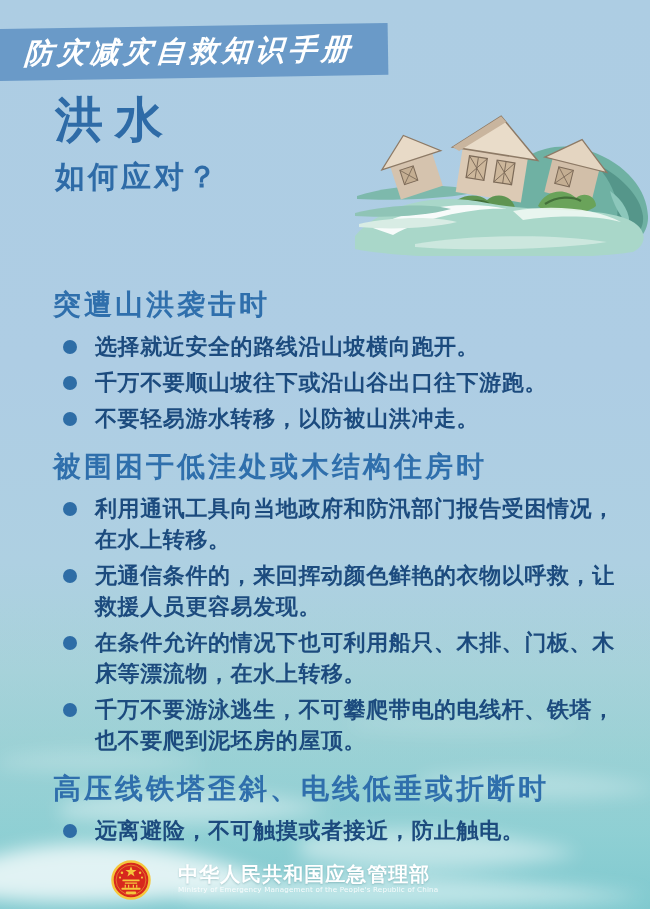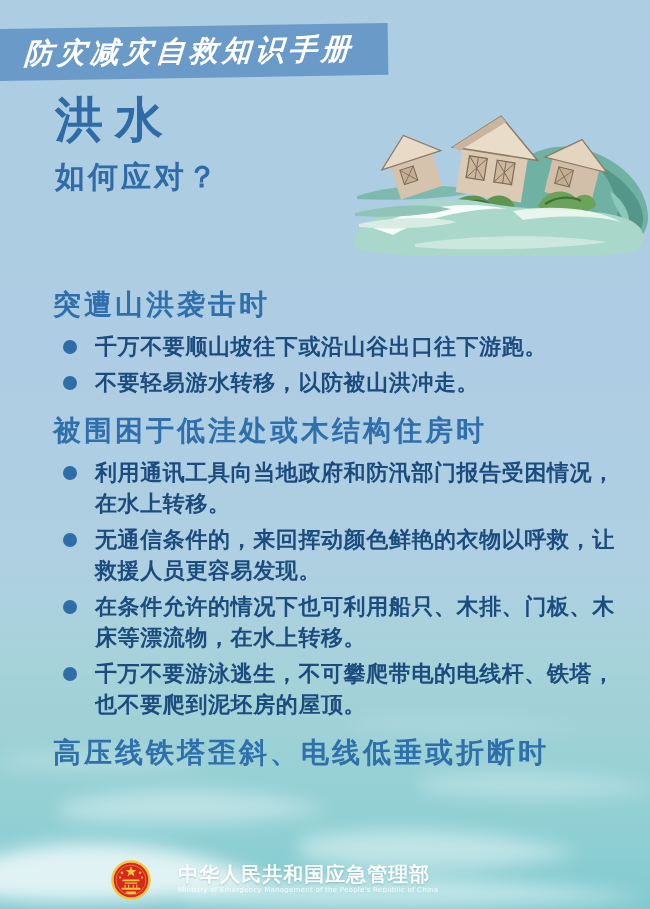--- a/index.html
+++ b/index.html
@@ -152,20 +152,24 @@
     <path d="M0 117 C32 109 72 107 96 113 C72 120 32 122 0 120 Z" fill="#8fc4b6"></path>
     <path d="M4 128 C36 121 78 120 102 126 C78 132 36 134 4 131 Z" fill="#d8ece4"></path>
   </svg>
 
   <div class="content">
 
     <div class="section">
       <h2 class="section-heading">突遭山洪袭击时</h2>
       <div class="bullet">
         <span class="bullet-dot"></span>
+        <span class="bullet-text">选择就近安全的路线沿山坡横向跑开。</span>
+      </div>
+      <div class="bullet">
+        <span class="bullet-dot"></span>
         <span class="bullet-text">千万不要顺山坡往下或沿山谷出口往下游跑。</span>
       </div>
       <div class="bullet">
         <span class="bullet-dot"></span>
         <span class="bullet-text">不要轻易游水转移，以防被山洪冲走。</span>
       </div>
     </div>
 
     <div class="section">
       <h2 class="section-heading">被围困于低洼处或木结构住房时</h2>
@@ -182,20 +186,24 @@
         <span class="bullet-text">在条件允许的情况下也可利用船只、木排、门板、木床等漂流物，在水上转移。</span>
       </div>
       <div class="bullet">
         <span class="bullet-dot"></span>
         <span class="bullet-text">千万不要游泳逃生，不可攀爬带电的电线杆、铁塔，也不要爬到泥坯房的屋顶。</span>
       </div>
     </div>
 
     <div class="section">
       <h2 class="section-heading">高压线铁塔歪斜、电线低垂或折断时</h2>
+      <div class="bullet">
+        <span class="bullet-dot"></span>
+        <span class="bullet-text">远离避险，不可触摸或者接近，防止触电。</span>
+      </div>
     </div>
 
   </div>
 
   <div class="footer">
     <svg width="42" height="42" viewBox="0 0 44 44" aria-hidden="true">
       <circle cx="22" cy="22" r="19.4" fill="#d7281d" stroke="#f5c63d" stroke-width="2.6"></circle>
       <circle cx="22" cy="22" r="15.6" fill="none" stroke="#f0b93a" stroke-width="0.8" opacity="0.7"></circle>
       <polygon points="22,7.5 23.5,11.6 27.8,11.6 24.4,14.2 25.7,18.3 22,15.8 18.3,18.3 19.6,14.2 16.2,11.6 20.5,11.6" fill="#f5c63d"></polygon>
       <circle cx="12.5" cy="14.5" r="1.3" fill="#f5c63d"></circle>

